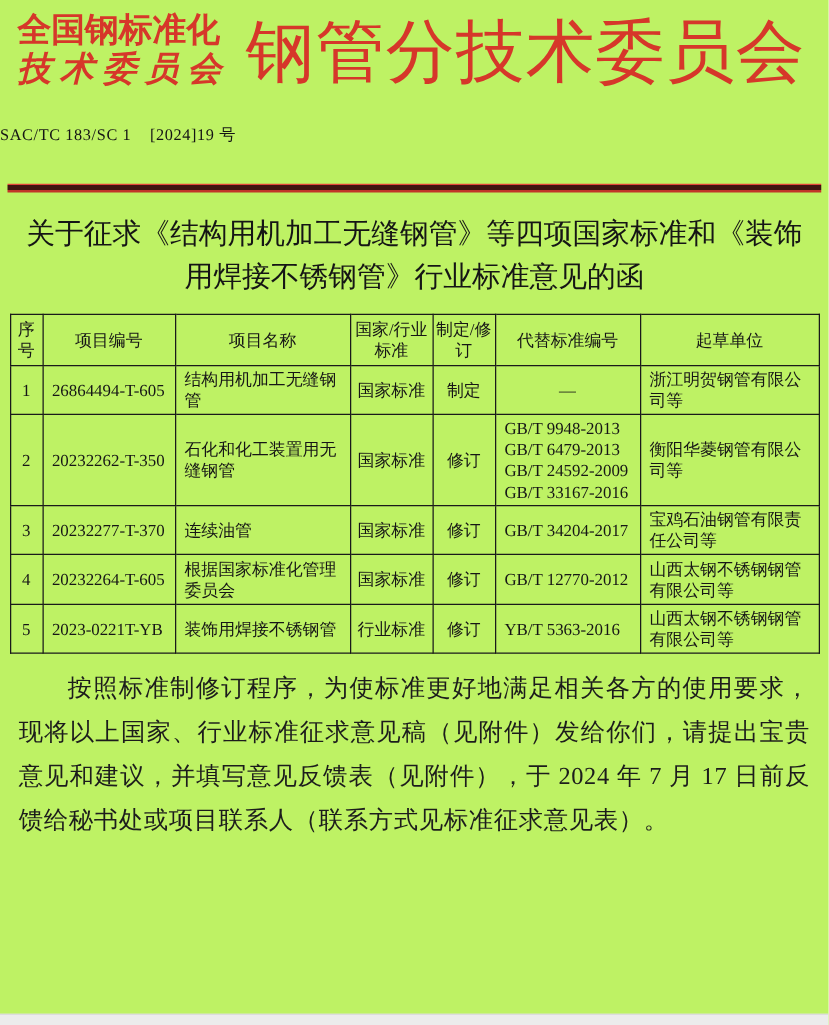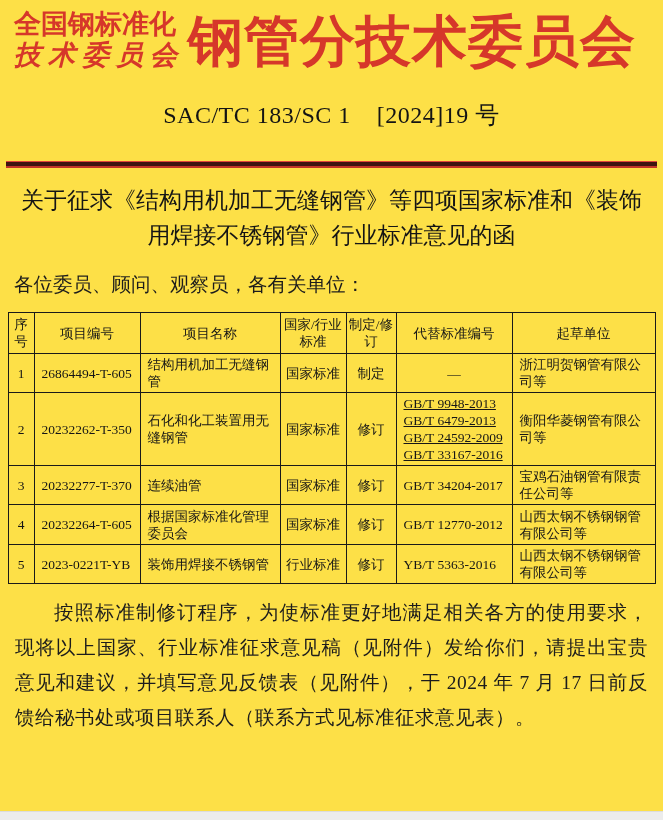--- a/index.html
+++ b/index.html
@@ -1,19 +1,19 @@
 <!DOCTYPE html>
 <html><head>
 <meta charset="utf-8">
 <style>
   html,body { margin:0; padding:0; background:#ffffff; }
   .page {
     position:relative;
     width:663px; height:820px;
-    background:#fde047;
+    background:#bef264;
     overflow:hidden;
     font-family:"Liberation Serif","DejaVu Serif",serif;
     color:#1c1c1c;
     box-sizing:border-box;
   }
   
   .letterhead {
     display:flex;
     align-items:flex-start;
     padding:9px 10px 0 14px;
@@ -24,33 +24,33 @@
     font-weight:bold;
     font-size:27px;
     line-height:31px;
     white-space:nowrap;
     flex:0 0 auto;
   }
   .org-line2 { letter-spacing:7px;font-style:italic; }
   .committee-title {
     flex:1;
     color:#d6372a;
-    font-weight:bold;
+    font-weight:normal;
     font-size:55px;
     line-height:62px;
     letter-spacing:1px;
-    text-align:left;
+    text-align:center;
     white-space:nowrap;
     padding-top:2px;
   }
   
   .doc-number {
     margin-top:26px;
-    text-align:center;
-    font-size:24px;
+    text-align:left;
+    font-size:13px;
     letter-spacing:0.5px;
     white-space:pre;
     color:#141414;
   }
   
   .red-rule {
     margin:30px 6px 0 6px;
     height:7px;
     background:linear-gradient(to bottom,
       #e2453a 0 20%,
@@ -96,21 +96,21 @@
     line-height:17px;
     overflow:hidden;
   }
   table.std-table th {
     font-weight:normal;
     text-align:center;
     padding:3px 2px;
   }
   .c-center { text-align:center; }
   .c-left   { text-align:left; padding-left:7px !important; }
-  .pre      { white-space:pre-line;text-decoration:underline; }
+  .pre      { white-space:pre-line; }
   tr.h-head { height:36px; }
   tr.h-r1 { height:34px; }
   tr.h-r2 { height:66px; }
   tr.h-r3 { height:36px; }
   tr.h-r4 { height:40px; }
   tr.h-r5 { height:36px; }
   .scan-edge {
     position:absolute;
     left:0; right:0; bottom:0;
     height:8px;
@@ -133,21 +133,20 @@
 
   <div class="doc-number">SAC/TC 183/SC 1    [2024]19 号</div>
 
   <div class="red-rule"></div>
 
   <div class="doc-title">
     <div>关于征求《结构用机加工无缝钢管》等四项国家标准和《装饰</div>
     <div>用焊接不锈钢管》行业标准意见的函</div>
   </div>
 
-  <div class="salutation">各位委员、顾问、观察员，各有关单位：</div>
 
 
   <table class="std-table">
     <colgroup>
       <col style="width:26px">
         <col style="width:106px">
         <col style="width:140px">
       <col style="width:66px">
         <col style="width:50px">
         <col style="width:116px">

